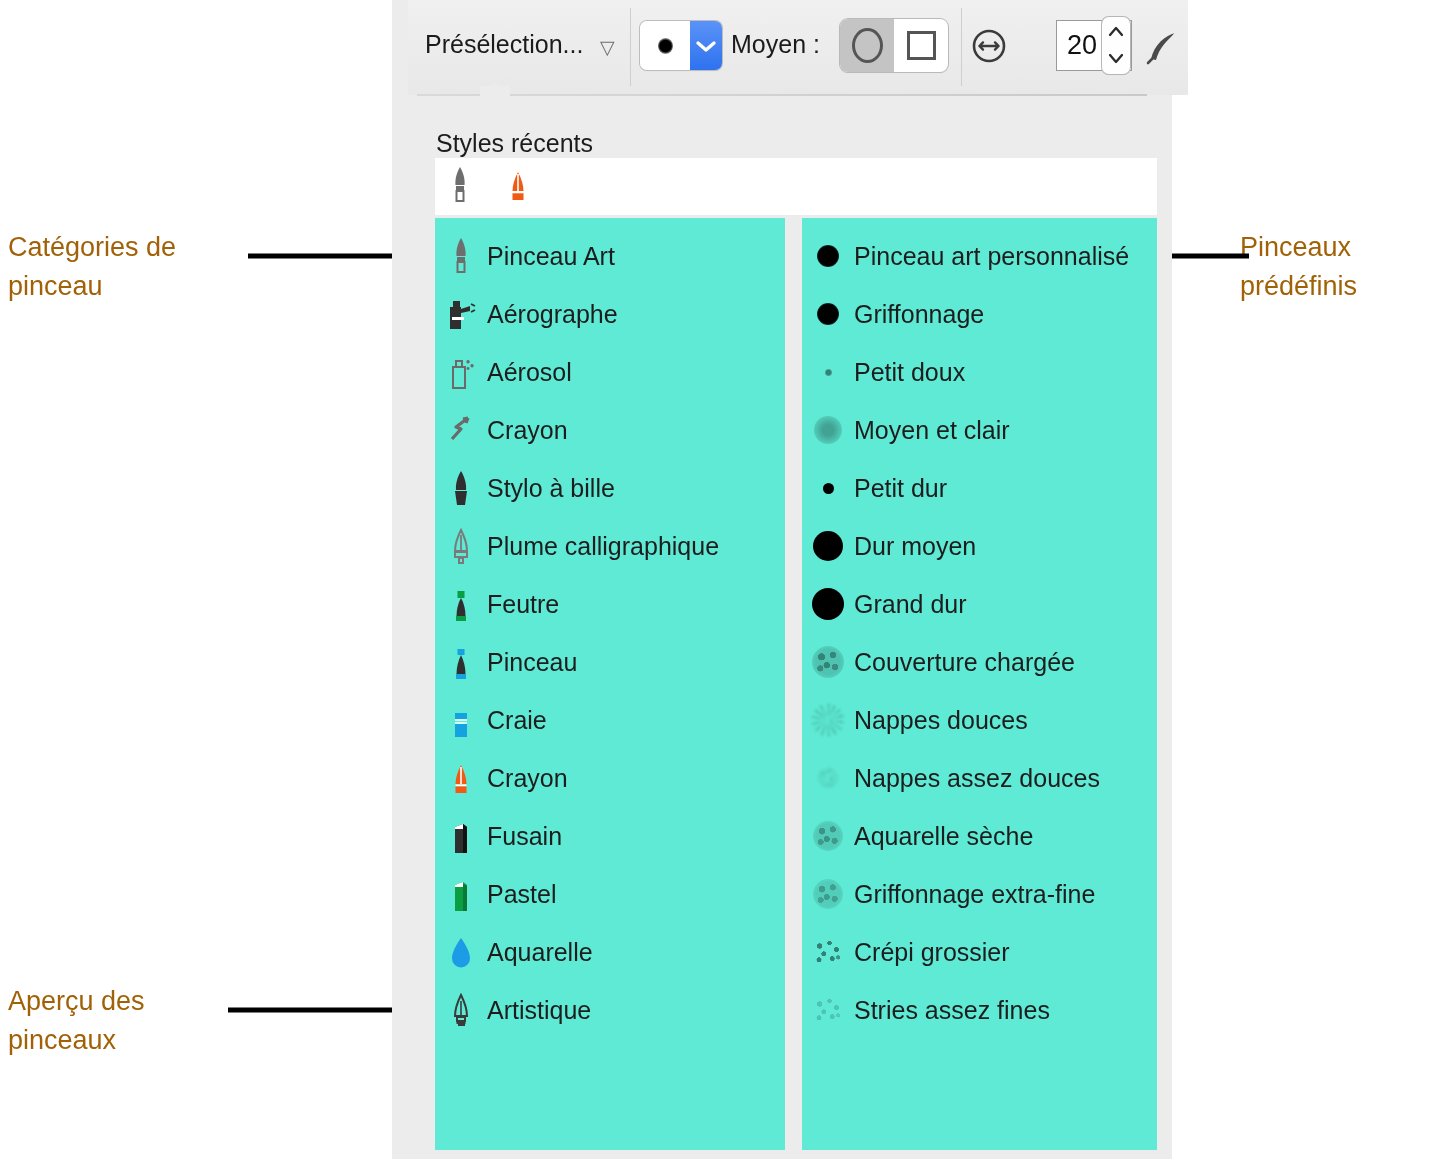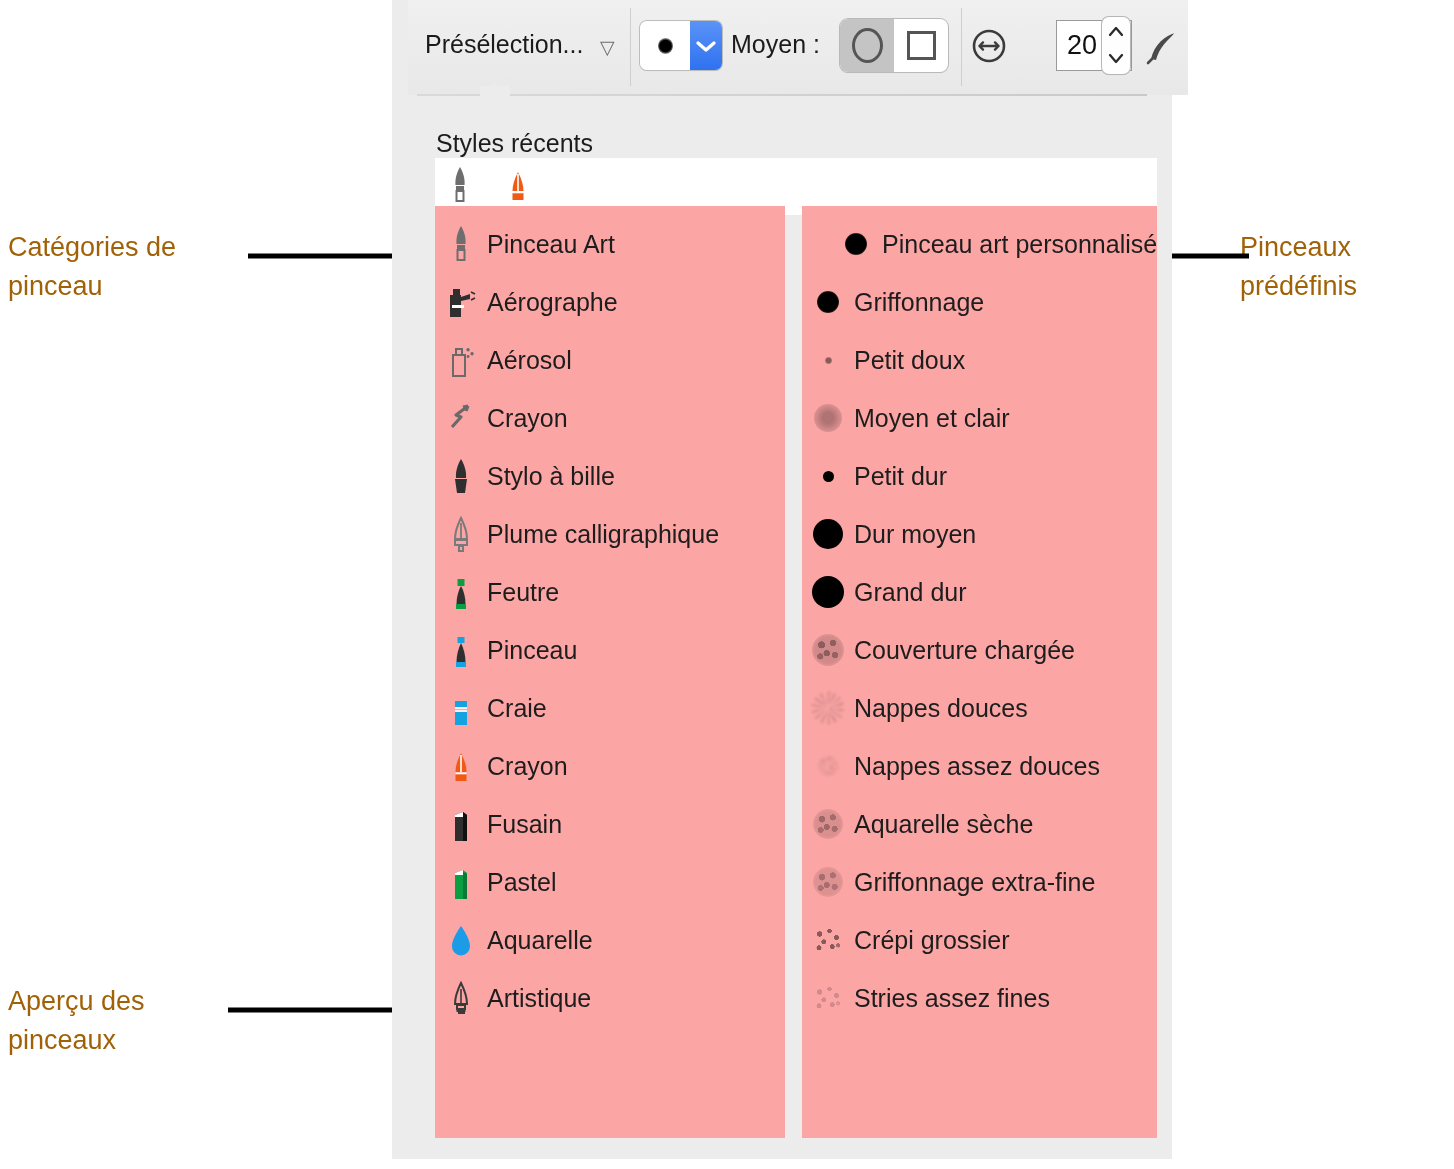--- a/index.html
+++ b/index.html
@@ -134,36 +134,36 @@
   }
 
   
   .recent-strip{
     position:absolute;left:43px;top:158px;width:722px;height:57px;background:#fff;
   }
   .recent-strip .ic{position:absolute;top:6px;}
 
   
   .col{
-    position:absolute;top:206px;background:#fca5a5;text-align:center;
+    position:absolute;top:218px;background:#5eead4;text-align:center;
   }
   .col.left{left:43px;width:350px;height:932px;}
   .col.right{left:410px;width:355px;height:932px;}
 
   .row{
     position:relative;height:58px;display:flex;align-items:center;
   }
   .row .iconcell{
     width:52px;min-width:52px;display:flex;align-items:center;justify-content:center;
   }
   .row .lbl{
     font-size:25px;color:#1d1d1d;white-space:nowrap;
   }
   .col.left .row:first-child{margin-top:9px;}
-  .col.right .row:first-child{margin-top:9px;padding-left:28px;}
+  .col.right .row:first-child{margin-top:9px;}
 </style>
 </head>
 <body>
 
 <div id="annot-layer">
     <div class="annot" style="left: 8px; top: 228px;">Catégories de
 pinceau</div>
     <div class="arrow" style="left: 248px; top: 256px; width: 180px;">
       <div class="shaft" style="left: 0px; width: 152px;"></div>
       <div class="headR" style="left: 150px;"></div>

